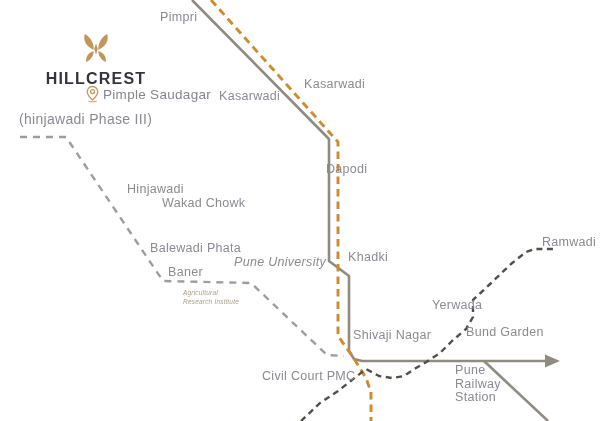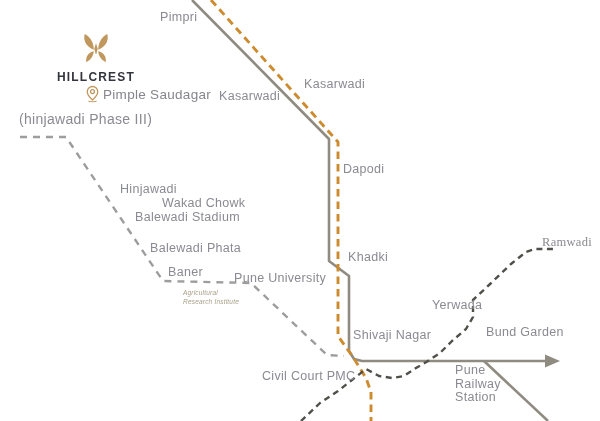--- a/index.html
+++ b/index.html
@@ -14,21 +14,21 @@
     font-size:12.5px;line-height:1.08;letter-spacing:.3px;
     color:var(--station-text,#8A8A92);
   }
   .station.annotation{
     font-size:6.5px;font-style:italic;line-height:1.45;letter-spacing:.2px;
     color:var(--annotation-text,#A89E86);
   }
   .logo-block{position:absolute;left:44px;top:33px;width:104px;text-align:center;}
   .butterfly{width:34px;height:32px;display:inline-block;color:var(--brand-gold,#C0985E);}
   .brand{
-    font-size:12px;font-weight:bold;letter-spacing:1.2px;margin-top:1px;
+    font-size:16px;font-weight:bold;letter-spacing:1.2px;margin-top:1px;
     color:var(--brand-dark,#34343D);
   }
   .location-row{position:absolute;left:85px;top:85px;display:flex;align-items:center;gap:3px;}
   .pin{width:15px;height:18px;color:var(--brand-gold,#C0985E);}
   .location-label{font-size:13.5px;letter-spacing:.3px;color:#85858D;}
   .region-note{
     position:absolute;left:19px;top:111px;font-size:14px;letter-spacing:.3px;
     color:var(--station-text,#8A8A92);
   }
 </style>
@@ -43,32 +43,31 @@
       <polyline points="211,0 338,142 338,336 353,357 366,378 371,392 371,421" fill="none" stroke="#CD8B2E" stroke-width="2.9" stroke-linejoin="round" stroke-dasharray="7.5 5"></polyline>
       <polyline points="20,137 66,137 163,281 251,283 327,355 344,356" fill="none" stroke="#9D9D9D" stroke-width="2.4" stroke-linejoin="round" stroke-dasharray="7 6"></polyline>
       <polyline points="301,421 320,403 338,391 352,380 366,369 379,376 392,378 404,376 416,368 428,361 440,353 452,341 466,329 473,317 473,300 489,285 511,264 526,252 535,249 557,249" fill="none" stroke="#504F49" stroke-width="2.4" stroke-linejoin="round" stroke-dasharray="6 4.5"></polyline>
       <polygon points="545,354.5 560,361 545,367.5" fill="#8F8B81"></polygon>
     </svg>
 
   <div class="labels-layer">
       <span class="station" style="left: 160px; top: 11px;">Pimpri</span>
       <span class="station" style="left: 304px; top: 78px;">Kasarwadi</span>
       <span class="station" style="left: 219px; top: 90px;">Kasarwadi</span>
-      <span class="station" style="left: 343px; top: 163px; text-align: right;">Dapodi</span>
-      <span class="station" style="left: 120px; top: 183px;">Hinjawadi</span>
+      <span class="station" style="left: 326px; top: 163px; text-align: right;">Dapodi</span>
+      <span class="station" style="left: 127px; top: 183px;">Hinjawadi</span>
       <span class="station" style="left: 122px; top: 197px; margin-left: 40px;">Wakad Chowk</span>
-      <span class="station" style="left: 135px; top: 211px;">Balewadi Stadium</span>
       <span class="station" style="left: 150px; top: 242px;">Balewadi Phata</span>
       <span class="station" style="left: 168px; top: 266px;">Baner</span>
-      <span class="station" style="left: 234px; top: 272px;">Pune University</span>
+      <span class="station" style="left: 234px; top: 256px; font-style: italic;">Pune University</span>
       <span class="station" style="left: 348px; top: 251px;">Khadki</span>
       <span class="station" style="left: 432px; top: 275px; margin-top: 24px;">Yerwada</span>
-      <span class="station" style="left: 542px; top: 236px; font-family: Liberation Serif, serif;">Ramwadi</span>
+      <span class="station" style="left: 542px; top: 236px;">Ramwadi</span>
       <span class="station" style="left: 353px; top: 329px;">Shivaji Nagar</span>
-      <span class="station" style="left: 486px; top: 326px;">Bund Garden</span>
+      <span class="station" style="left: 466px; top: 326px;">Bund Garden</span>
       <span class="station" style="left: 262px; top: 370px;">Civil Court PMC</span>
       <span class="station" style="left: 455px; top: 364px;">Pune
 Railway
 Station</span>
       <span class="station annotation" style="left: 183px; top: 288px;">Agricultural
 Research Institute</span>
     </div>
 
   <div class="logo-block">
     <svg class="butterfly" viewBox="0 0 44 40" xmlns="http://www.w3.org/2000/svg" fill="currentColor">

